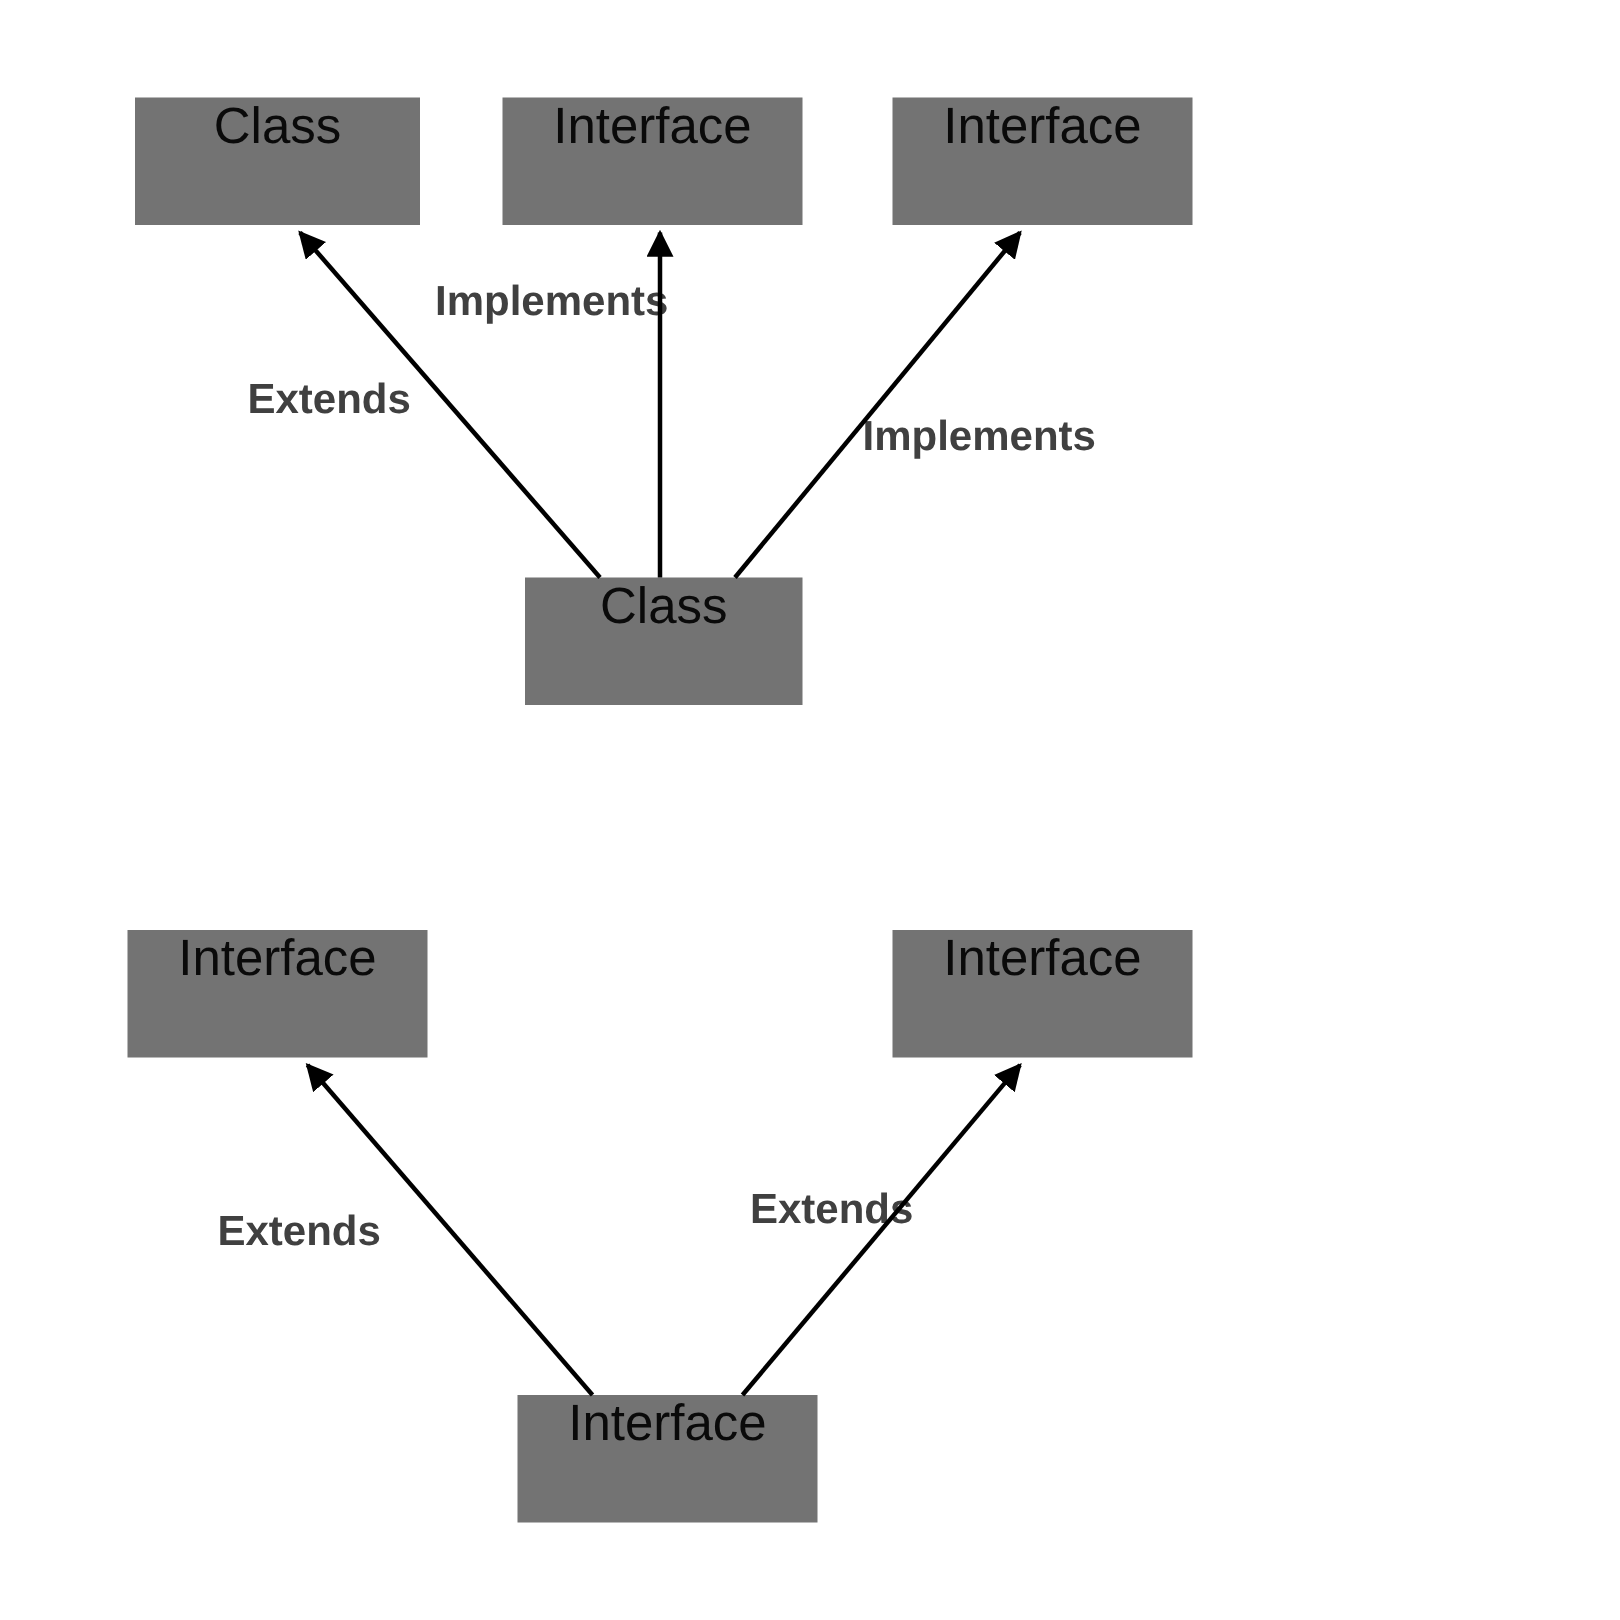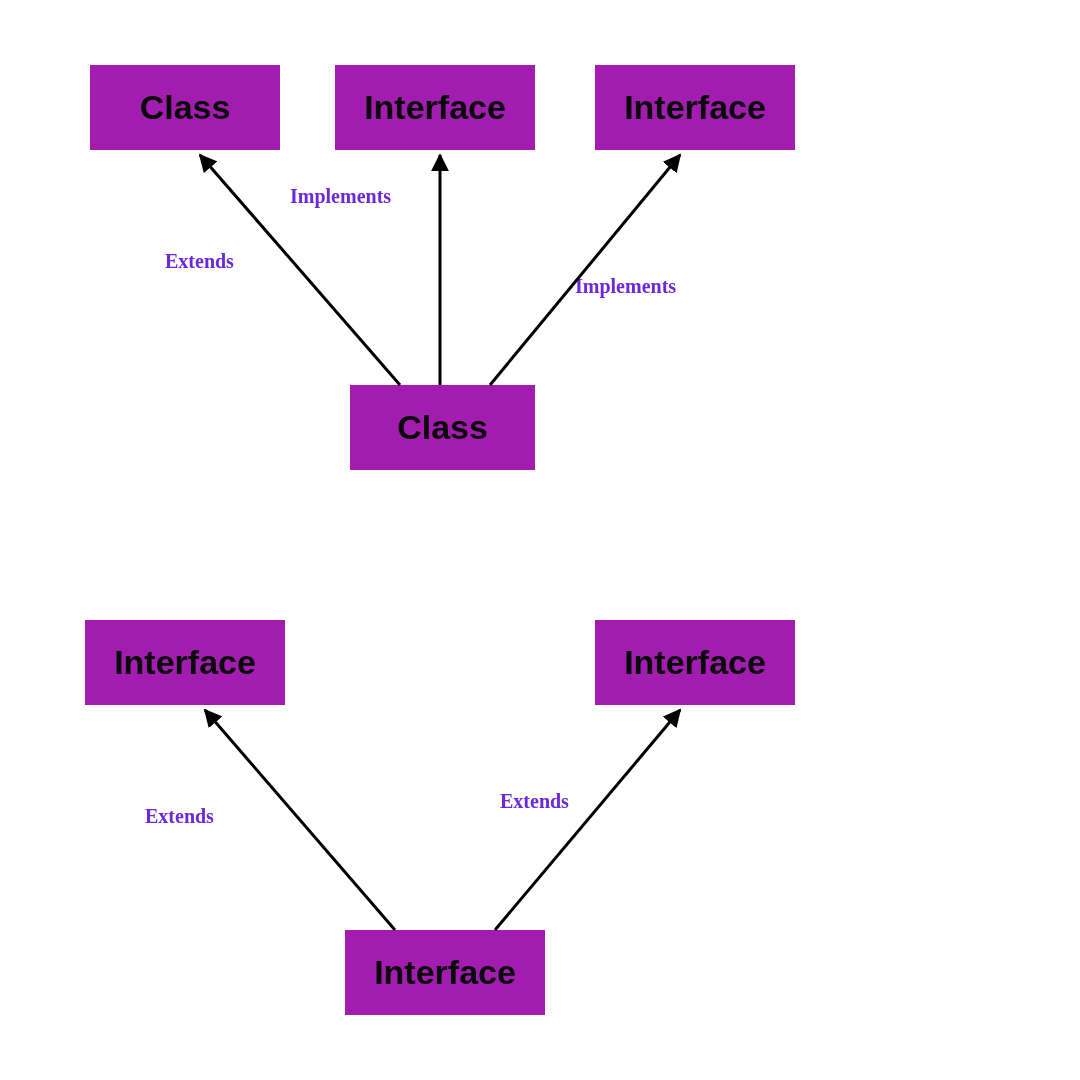--- a/index.html
+++ b/index.html
@@ -6,35 +6,33 @@
     margin: 0;
     padding: 0;
     width: 1080px;
     height: 1080px;
     background: #ffffff;
     font-family: Arial, Helvetica, sans-serif;
     position: relative;
   }
   .box {
     position: absolute;
-    background: #a21caf;
+    background: #737373;
     display: flex;
-    align-items: center;
     justify-content: center;
-    font-weight: 700;
+    font-weight: 400;
     color: #0a0a0a;
     font-size: 34px;
   }
   .edge-label {
     position: absolute;
     font-weight: 700;
-    color: #6d28d9;
-    font-size: 20px;
+    color: #404040;
+    font-size: 28px;
     white-space: nowrap;
-    font-family: Liberation Serif, serif;
   }
   svg.connectors {
     position: absolute;
     left: 0;
     top: 0;
     width: 1080px;
     height: 1080px;
     pointer-events: none;
   }
 </style>

